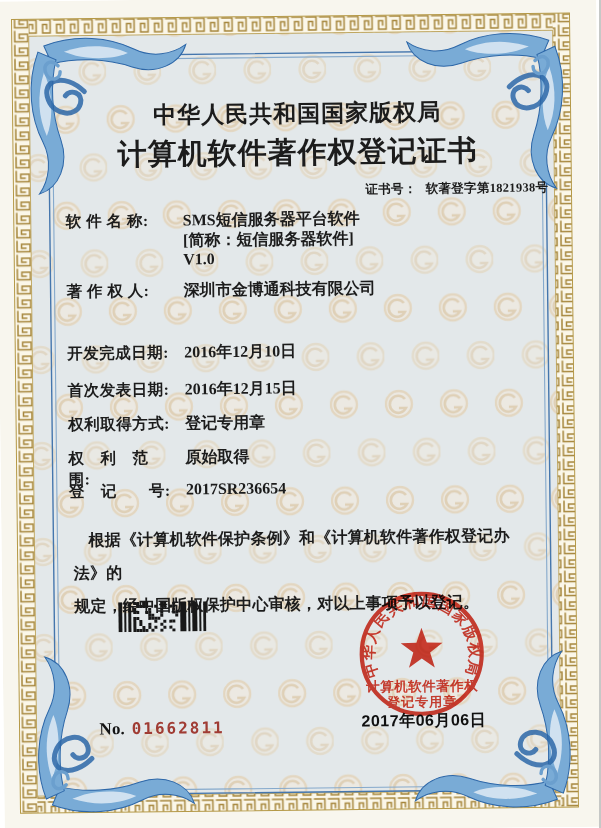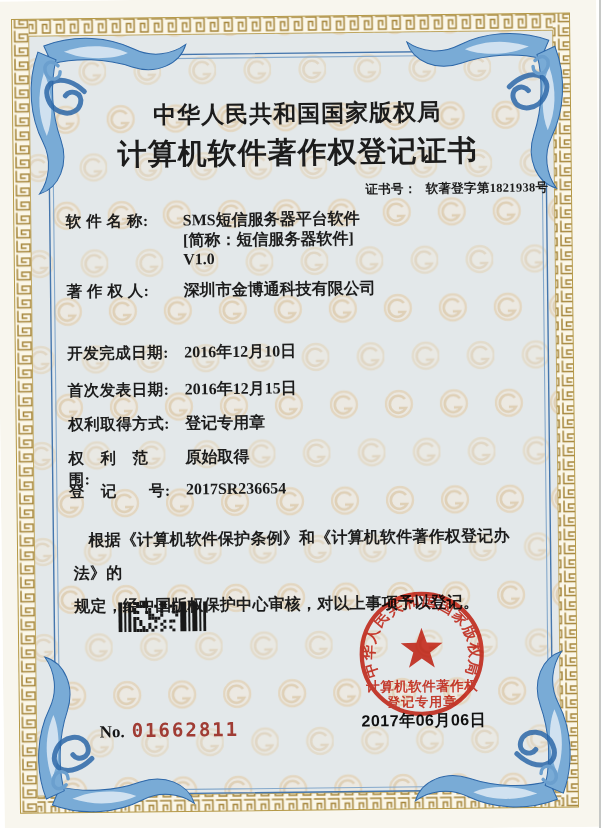--- a/index.html
+++ b/index.html
@@ -16,21 +16,21 @@
   .certno .gap{display:inline-block;width:9px;}
   .row{position:absolute;left:68px;display:flex;align-items:flex-start;}
   .lbl{width:117px;flex:none;font-size:15.5px;font-weight:700;letter-spacing:.5px;}
   .val{font-size:16px;font-weight:700;}
   .vblock div{line-height:19.5px;font-size:16px;font-weight:700;}
   #r0{top:211px}#r1{top:281px}#r2{top:343px}#r3{top:380px}#r4{top:414px}#r5{top:448px}#r6{top:481px}
   .statement{position:absolute;left:72px;top:523px;width:466px;font-size:16px;line-height:33px;
     font-weight:600;text-indent:15px;letter-spacing:.2px;}
   .barcode{position:absolute;left:116px;top:602px;}
   .serial{position:absolute;left:96px;top:719px;font-size:17px;font-weight:700;color:#141414;}
-  .serial .num{font-family:"DejaVu Sans Mono",monospace;font-size:19px;font-weight:700;
+  .serial .num{font-family:"DejaVu Sans Mono",monospace;font-size:16px;font-weight:700;
     color:#a03c34;letter-spacing:2px;margin-left:7px;}
   .sealdate{position:absolute;left:358px;top:714px;font-size:16px;font-weight:800;
     font-family:"Liberation Sans",sans-serif;letter-spacing:.5px;color:#101010;z-index:4;}
   .seal{position:absolute;left:352px;top:591px;mix-blend-mode:multiply;z-index:5;}
   .photo-edge{position:absolute;right:0;top:0;width:2px;height:100%;background:#c6c8c6;z-index:9;}
 </style>
 </head>
 <body>
 
 <div class="sheet">

